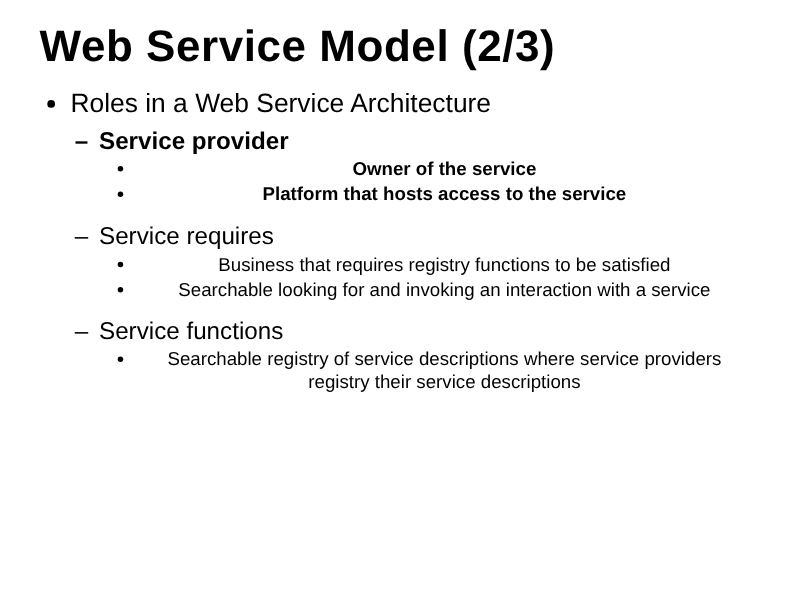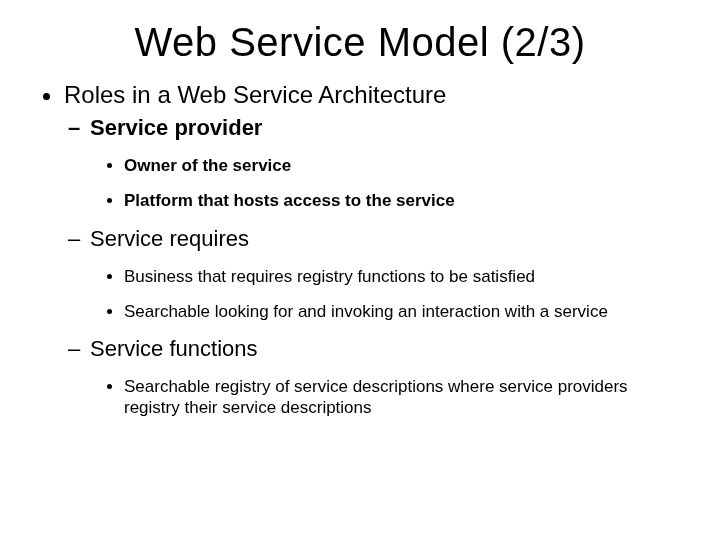--- a/index.html
+++ b/index.html
@@ -12,23 +12,22 @@
     color: #000;
     overflow: hidden;
   }
   .slide {
     box-sizing: border-box;
     width: 720px;
     height: 540px;
     padding: 14px 36px 24px 36px;
   }
   .title {
-    text-align: center;
     font-size: 40px;
-    font-weight: 400;
+    font-weight: 700;
     margin: 6px 0 16px 0;
     letter-spacing: 0.5px;
   }
   ul.l1 {
     list-style: disc;
     margin: 0;
     padding-left: 28px;
   }
   ul.l1 > li {
     font-size: 24px;
@@ -55,21 +54,22 @@
     font-weight: bold;
   }
   ul.l3 {
     list-style: disc;
     margin: 2px 0 0 0;
     padding-left: 34px;
   }
   ul.l3 > li {
     font-size: 17px;
     line-height: 1.25;
-    margin-top: 14px;
+    margin-top: 2px;
+    text-align: center;
   }
 </style>
 </head>
 <body>
 
 <div class="slide">
   <h1 class="title">Web Service Model (2/3)</h1>
 
   <ul class="l1">
     <li>

